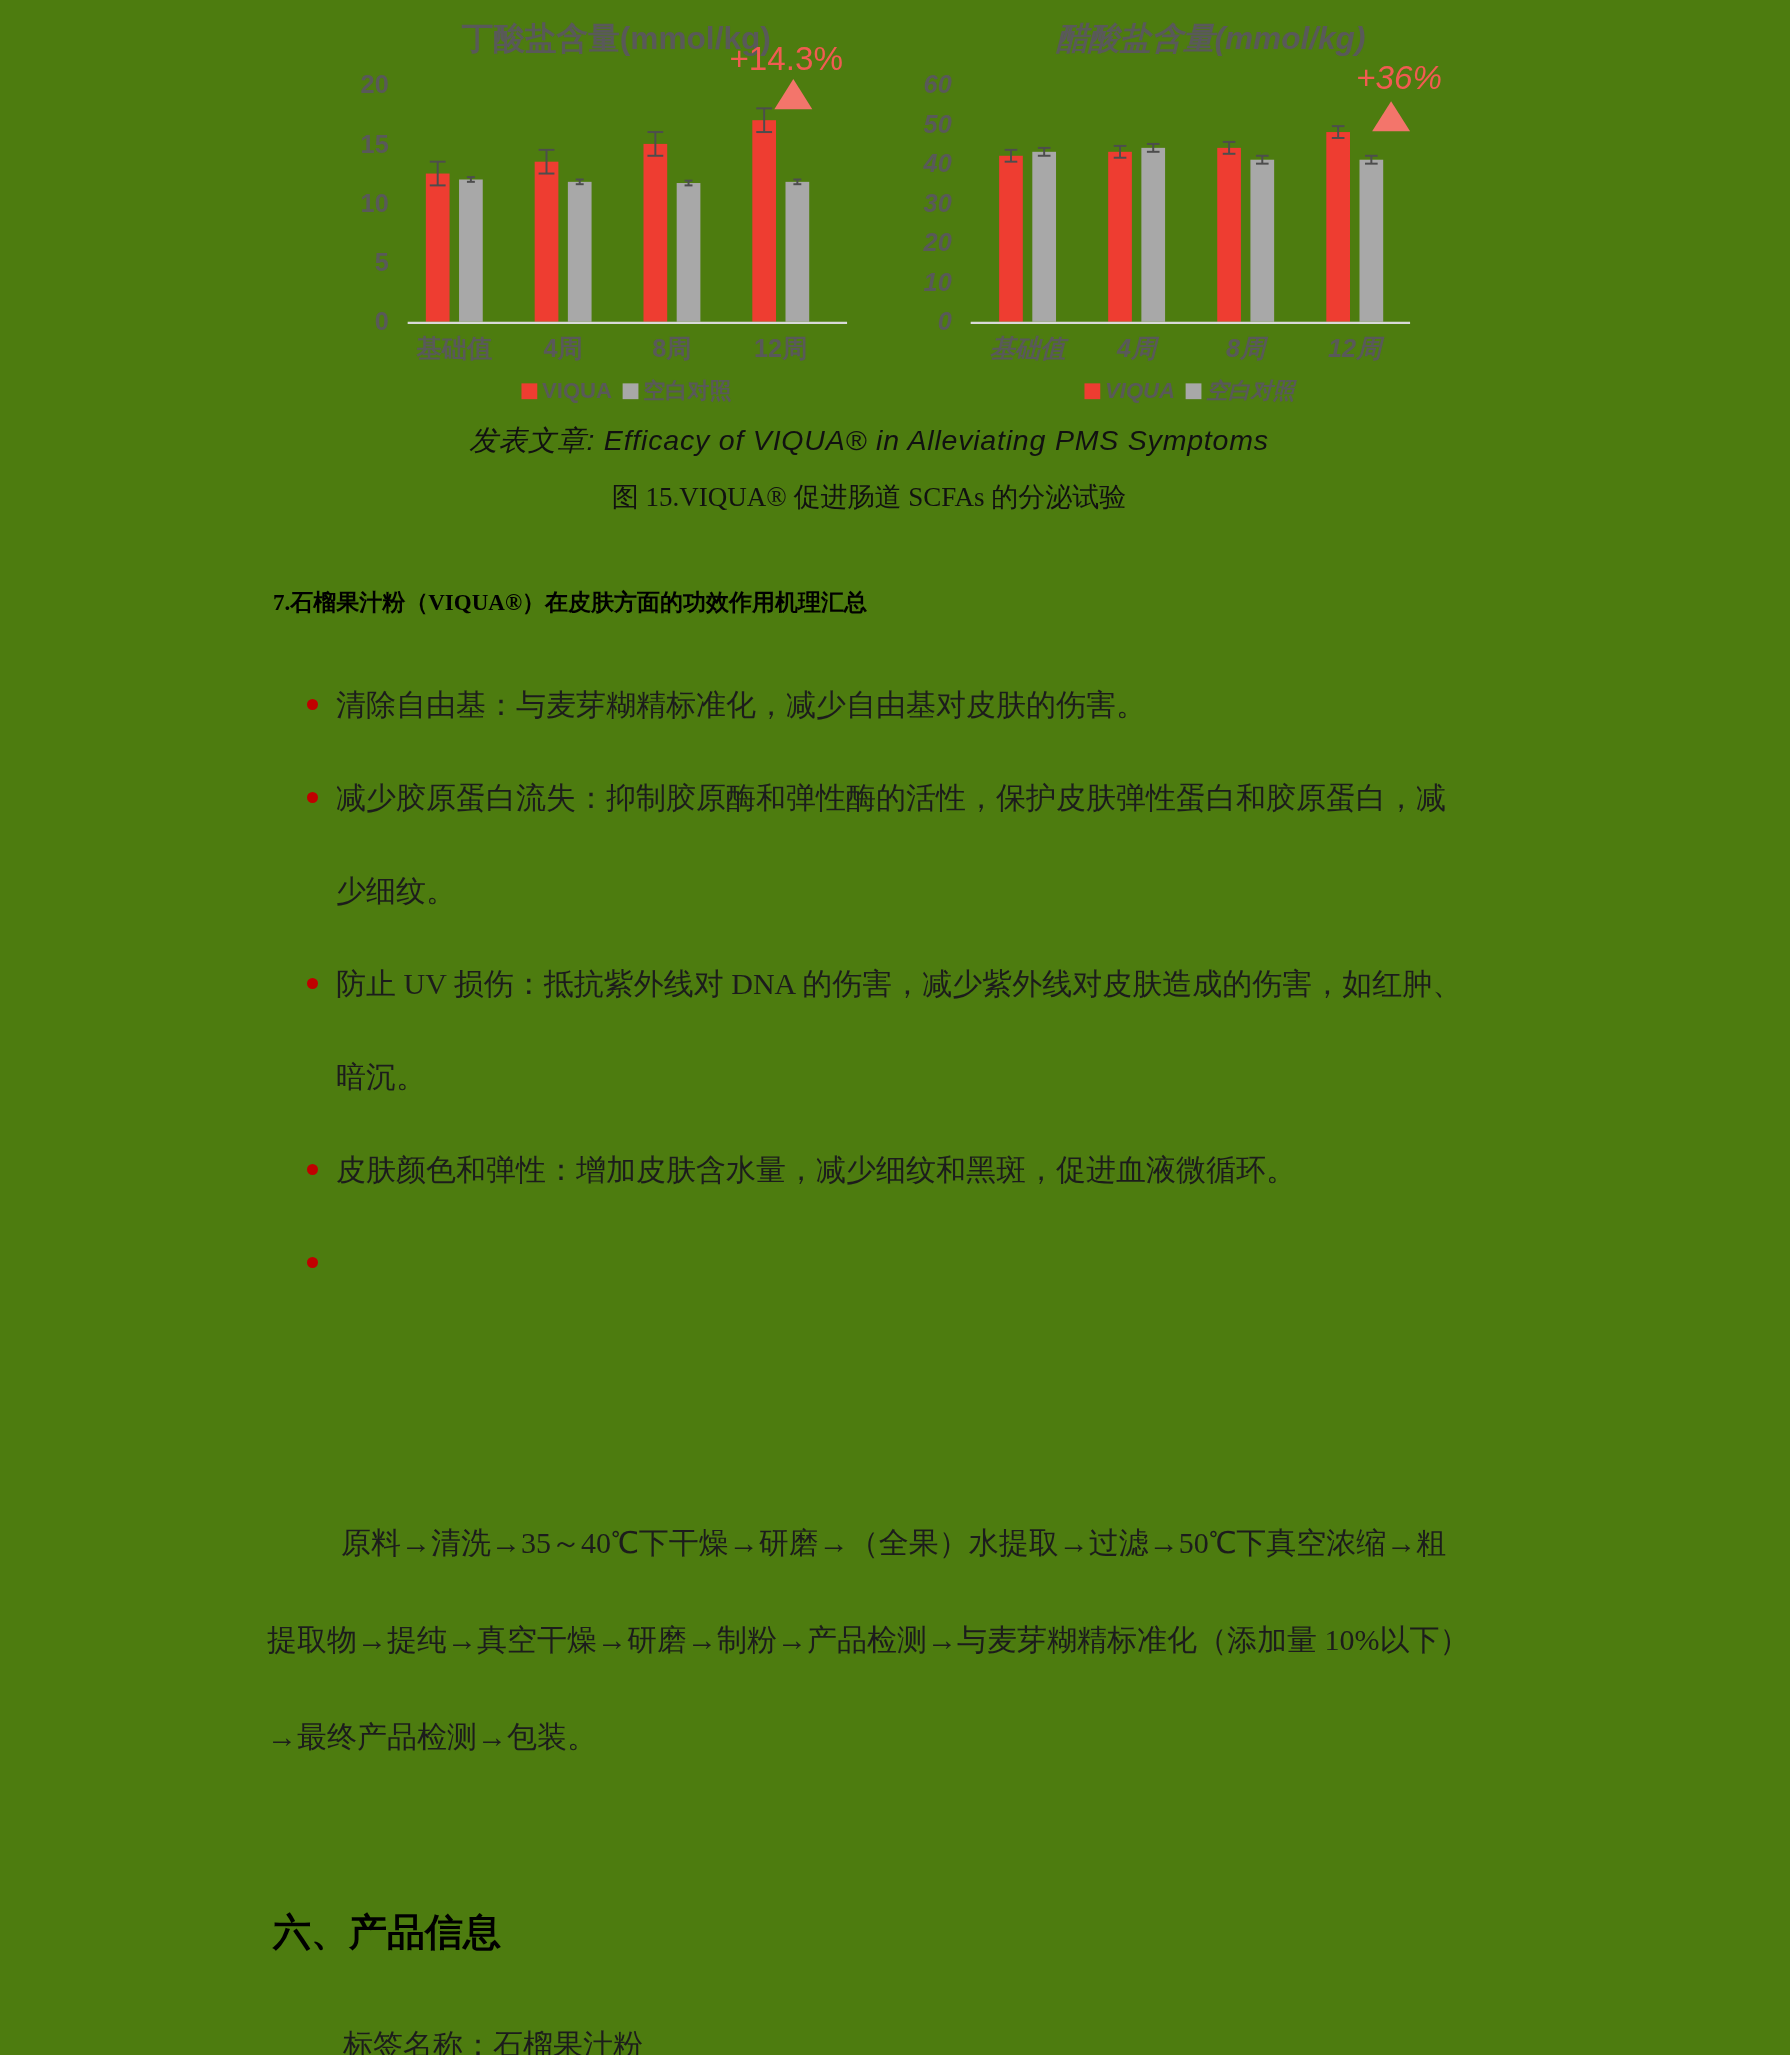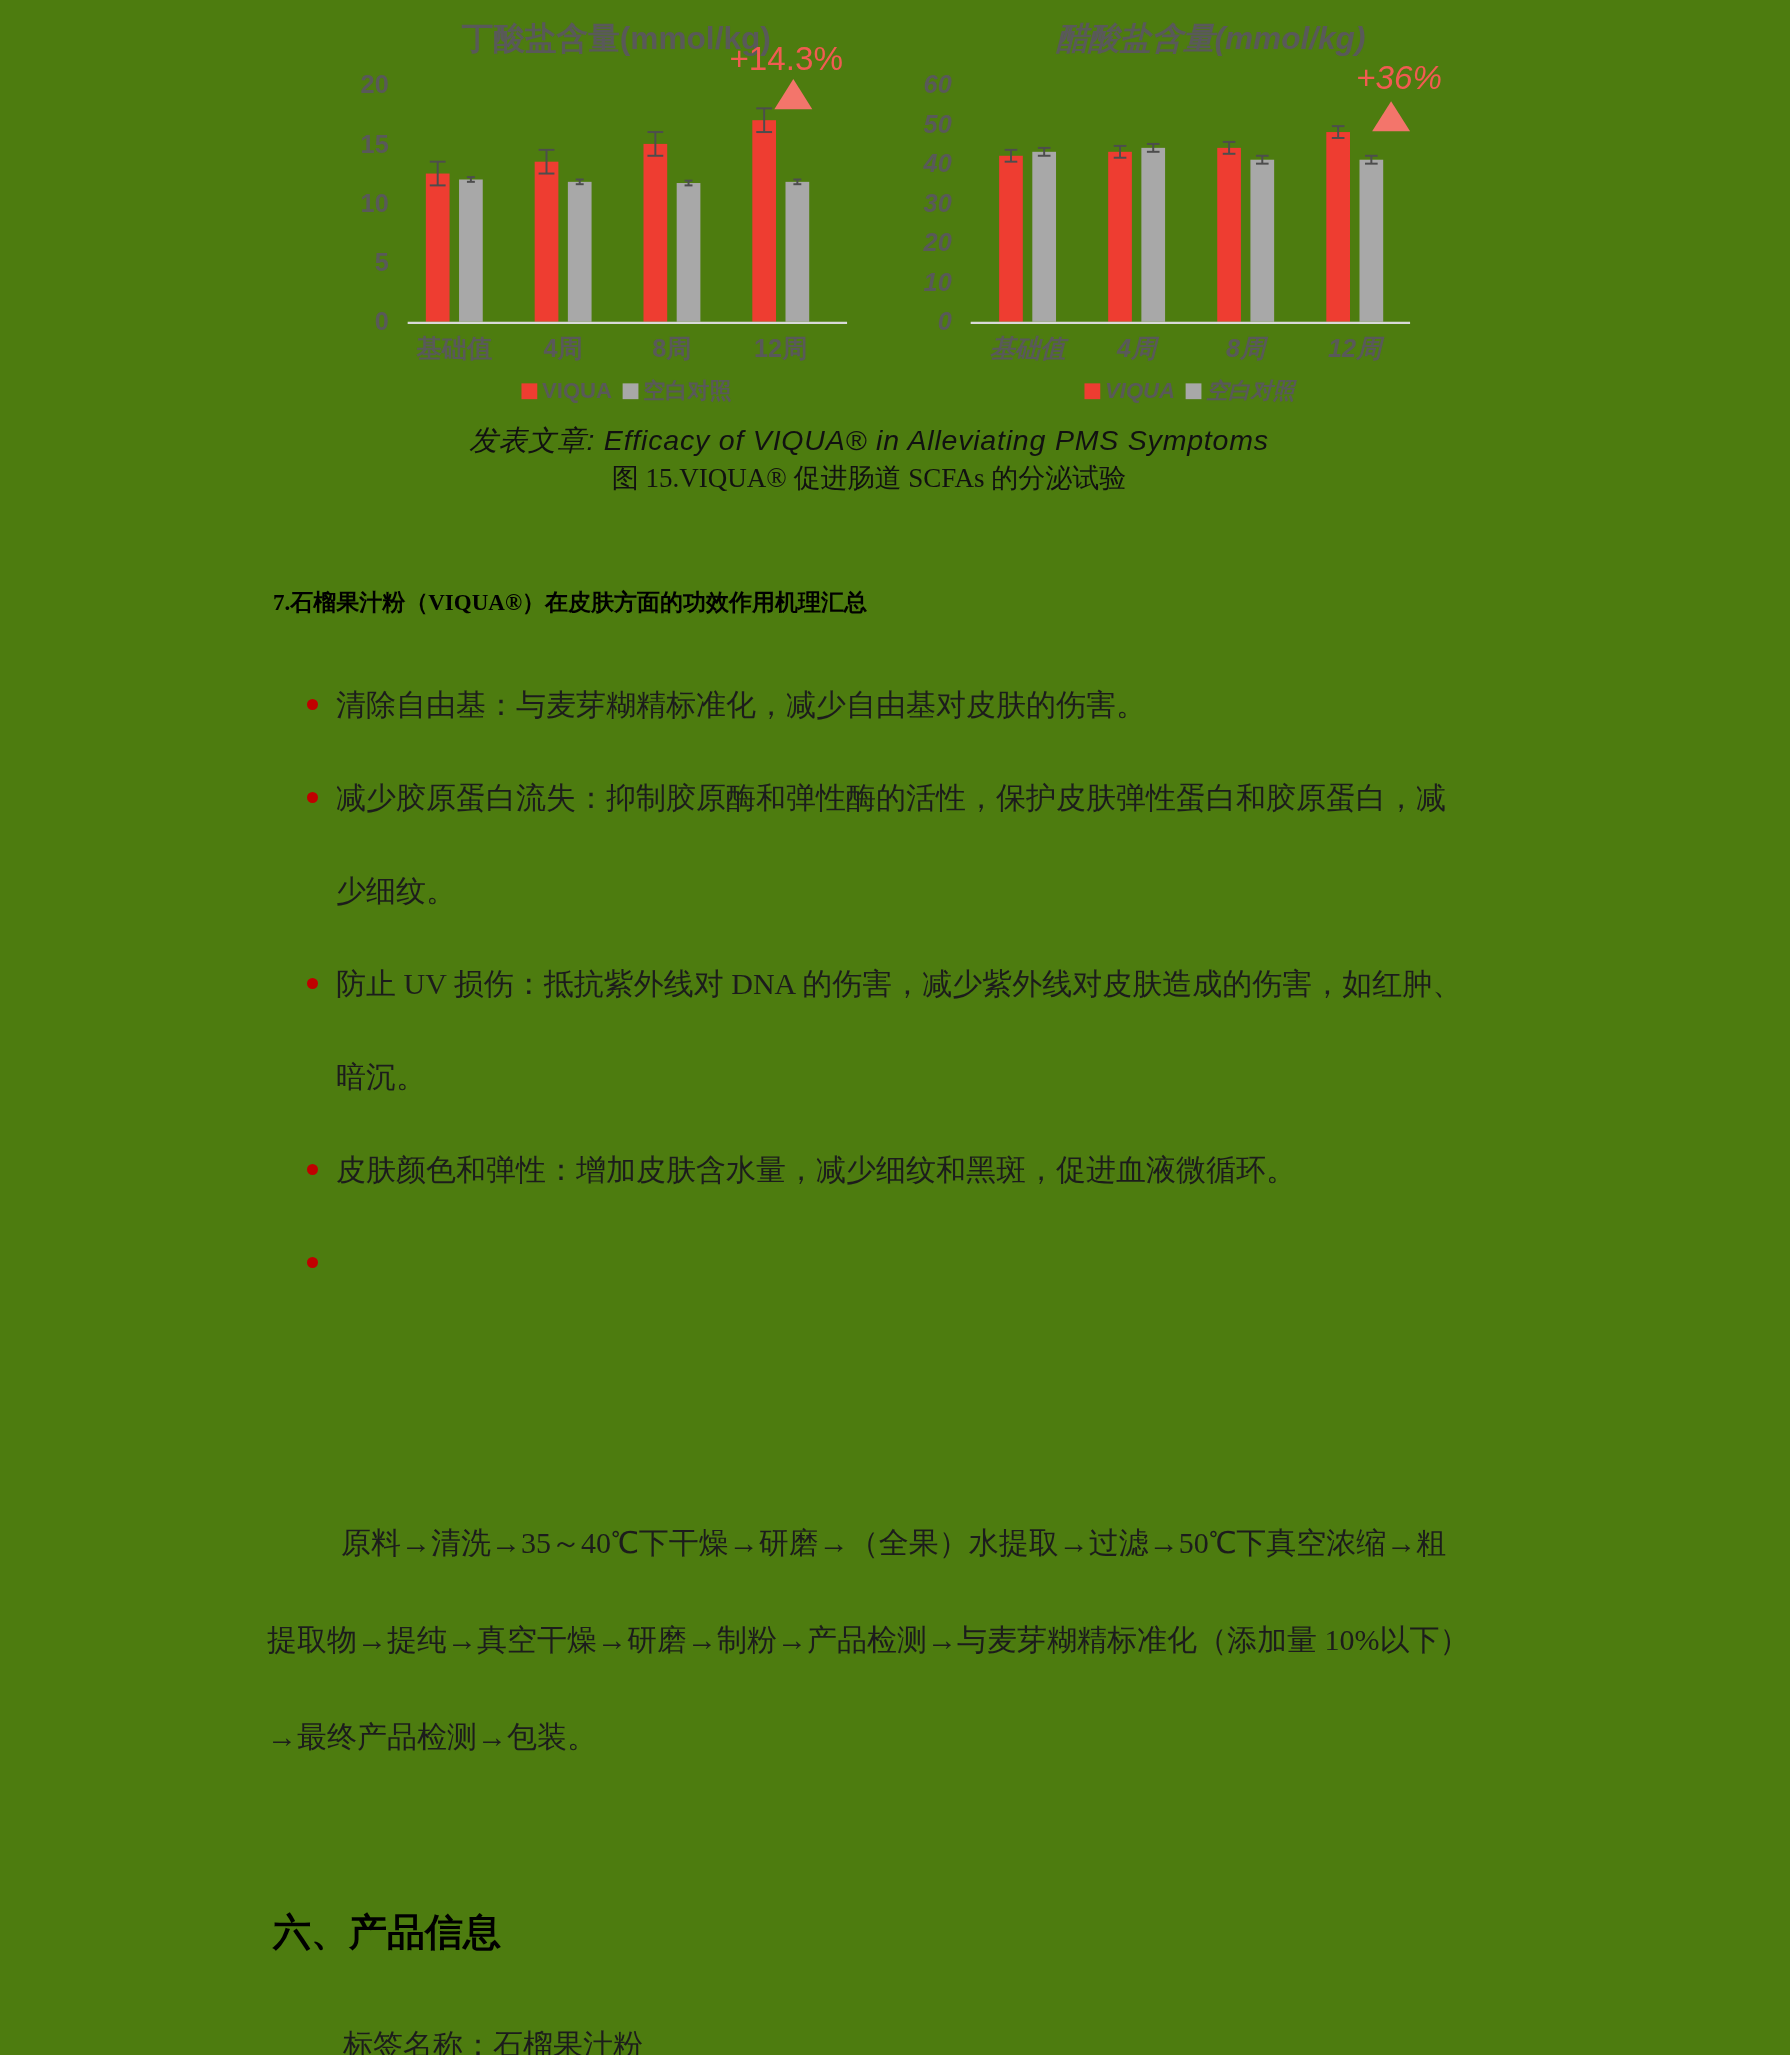--- a/index.html
+++ b/index.html
@@ -17,21 +17,21 @@
   .chart { position: absolute; top: 0; width: 569px; height: 419px; }
   #chart0 { left: 316px; }
   #chart1 { left: 879px; font-style: italic; }
   .chart svg text { font-family: "Liberation Sans", sans-serif; }
   
   .caption { position: absolute; left: 11px; top: 422px; width: 1716px; text-align: center; }
   .caption-source {
     font-size: 28.5px; font-style: italic; color: #111;
     font-family: "Liberation Sans", sans-serif; letter-spacing: 0.8px;
   }
-  .caption-figure { font-size: 27px; color: #111; }
+  .caption-figure { margin-top: 19px; font-size: 27px; color: #111; }
   
   .h-small { position: absolute; left: 273px; font-size: 23px; font-weight: 700; color: #000; }
   .h-big   { position: absolute; left: 273px; font-size: 38px; font-weight: 700; color: #000; }
   #heading-skin { top: 587px; }
   #heading-process { top: 1433px; }
   #heading-product { top: 1907px; }
   
   .bullets { position: absolute; left: 307px; top: 658px; width: 1344px; }
   .bullet-item { display: flex; align-items: flex-start; }
   .bullet-dot {

